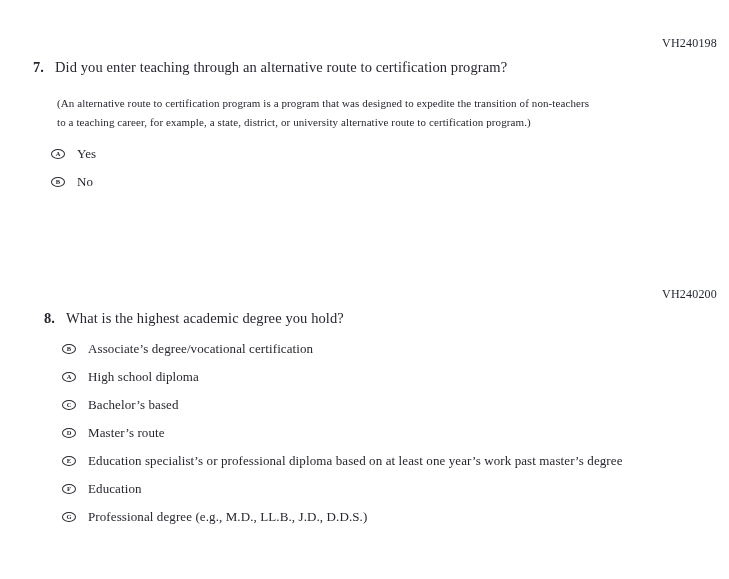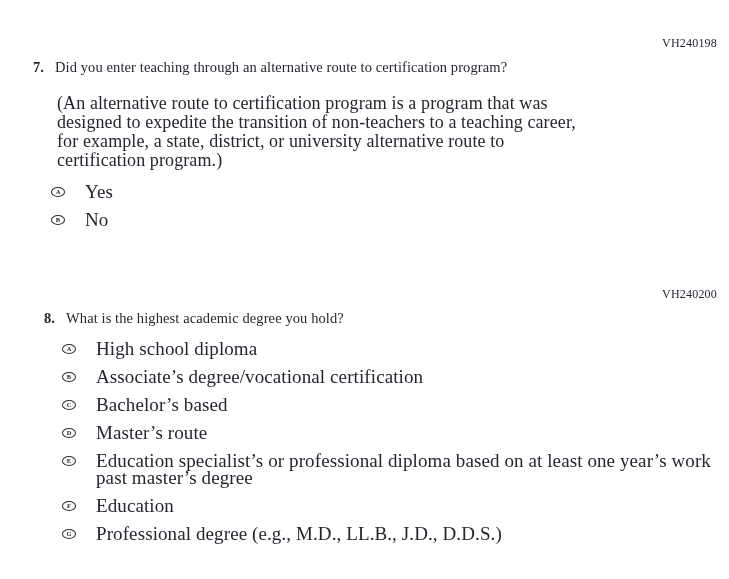--- a/index.html
+++ b/index.html
@@ -34,21 +34,21 @@
   .q-num {
     font-weight: bold;
     width: 22px;
     flex: 0 0 22px;
   }
   .q-text { letter-spacing: 0.1px; }
 
   .q-note {
     margin: 18px 0 0 57px;
     max-width: 540px;
-    font-size: 18px;
+    font-size: 11px;
     line-height: 19px;
     letter-spacing: 0.1px;
   }
   .q-note:empty { display: none; margin: 0; }
 
   .q-options { margin-top: 13px; padding-left: 51px; }
   .opt-row {
     display: flex;
     align-items: flex-start;
     margin-bottom: 11px;
@@ -65,25 +65,24 @@
     justify-content: center;
     box-sizing: border-box;
   }
   .bubble-letter {
     font-size: 6.5px;
     line-height: 7px;
     font-weight: bold;
     transform: translateY(-0.2px);
   }
   .opt-label {
-    font-size: 19px;
+    font-size: 13px;
     line-height: 17px;
     max-width: 628px;
     letter-spacing: 0.1px;
-    margin-left: 8px;
   }
 </style>
 </head>
 <body>
 
 <main id="form-page">
   <section class="question">
     <div class="q-code">VH240198</div>
     <div class="q-row">
       <span class="q-num">7.</span>
@@ -110,30 +109,30 @@
   <section class="question">
     <div class="q-code">VH240200</div>
     <div class="q-row">
       <span class="q-num">8.</span>
       <span class="q-text">What is the highest academic degree you hold?</span>
     </div>
 
     <div class="q-options">
   <div class="opt-row">
     <span class="bubble">
-            <span class="bubble-letter">A</span>
+            <span class="bubble-letter">B</span>
           </span>
-    <span class="opt-label">High school diploma</span>
+    <span class="opt-label">Associate’s degree/vocational certification</span>
   </div>
 
   <div class="opt-row">
     <span class="bubble">
-            <span class="bubble-letter">B</span>
+            <span class="bubble-letter">A</span>
           </span>
-    <span class="opt-label">Associate’s degree/vocational certification</span>
+    <span class="opt-label">High school diploma</span>
   </div>
 
   <div class="opt-row">
     <span class="bubble">
             <span class="bubble-letter">C</span>
           </span>
     <span class="opt-label">Bachelor’s based</span>
   </div>
 
   <div class="opt-row">

